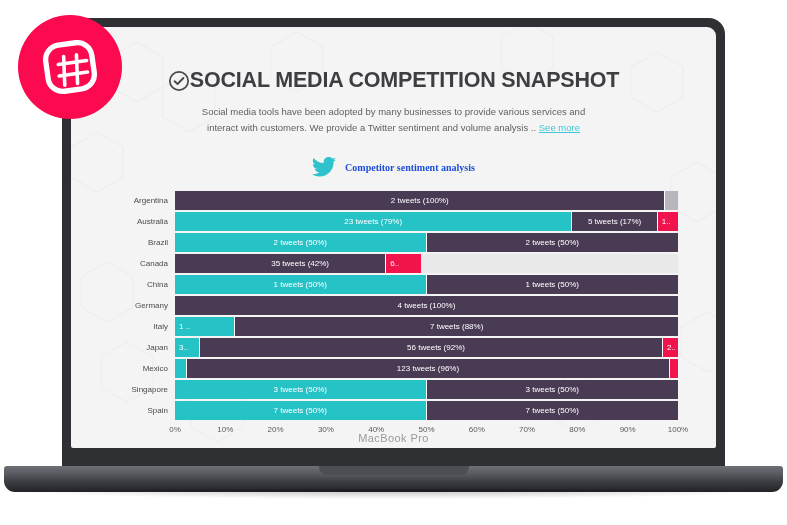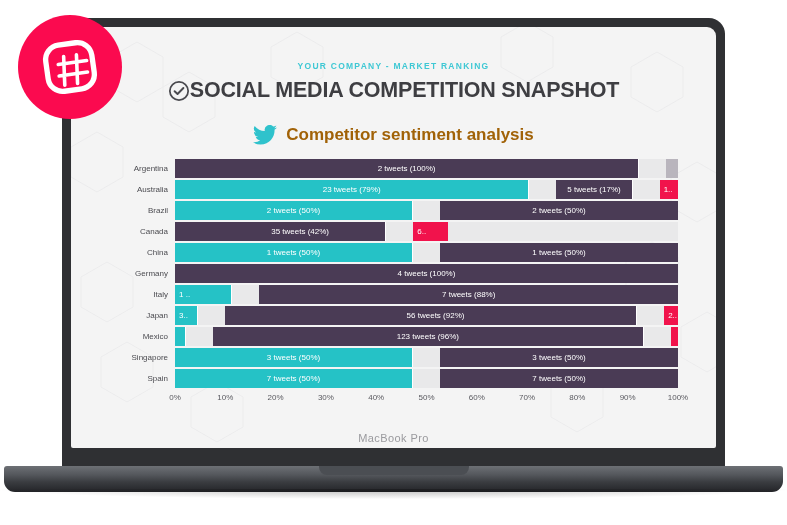--- a/index.html
+++ b/index.html
@@ -69,32 +69,32 @@
     margin: 11px auto 0; max-width: 400px; text-align: center;
     color: #5d6166; font-size: 9.5px; line-height: 1.65;
   }
   .see-more { color: #3fc8d4; text-decoration: underline; cursor: pointer; }
 
   .chart-title-row {
     display:flex; align-items:center; justify-content:center;
     gap: 9px; margin-top: 22px;
   }
   .twitter-icon { width: 24px; height: 20px; flex:none; }
-  .chart-title { color:#a16207; font-size: 17px; font-weight: bold; }
+  .chart-title { color:#1d4ed8; font-size: 10px; font-weight: bold; font-family: Liberation Serif, serif; }
 
   
   .chart { margin: 14px 8px 0 8px; }
   .bar-row { display:flex; align-items:center; height: 19px; margin-bottom: 2px; }
   .cat-label {
     width: 66px; flex: none; text-align: right; padding-right: 7px;
     color: #4b4b50; font-size: 8px;
   }
   .track {
     position: relative; flex: 1; height: 19px;
-    display:flex; background: #e9e9ea; gap: 27px;
+    display:flex; background: #e9e9ea;
   }
   .seg {
     height: 100%; display:flex; align-items:center; justify-content:center;
     color:#fff; font-size: 8px; white-space: nowrap; overflow: hidden;
     border-right: 1px solid #fff;
   }
   .seg:last-child { border-right: none; }
   .seg-pos { background: #25c2c6; }
   .seg-neu { background: #4a3b55; }
   .seg-neg { background: #f1134c; }
@@ -144,30 +144,33 @@
           <polygon points="30,330 56,315 82,330 82,360 56,375 30,360"></polygon>
           <polygon points="120,370 146,355 172,370 172,400 146,415 120,400"></polygon>
           <polygon points="480,360 506,345 532,360 532,390 506,405 480,390"></polygon>
           <polygon points="200,20 226,5 252,20 252,50 226,65 200,50"></polygon>
           <polygon points="430,10 456,-5 482,10 482,40 456,55 430,40"></polygon>
         </g>
       </svg>
 
       <div class="page">
 
-        <div class="eyebrow">YOUR COMPANY - MARKET RANKING</div>
 
         <div class="title-row">
           <svg class="check-icon" viewBox="0 0 24 24">
             <circle cx="12" cy="12" r="10" fill="none" stroke="#4a4a4f" stroke-width="1.9"></circle>
             <path d="M7.2 12.3 L10.4 15.3 L16.8 8.7" fill="none" stroke="#4a4a4f" stroke-width="2.1" stroke-linecap="round" stroke-linejoin="round"></path>
           </svg>
           <div class="main-title">SOCIAL MEDIA COMPETITION SNAPSHOT</div>
         </div>
 
+        <div class="desc">
+          <span>Social media tools have been adopted by many businesses to provide various services and interact with customers. We provide a Twitter sentiment and volume analysis ..</span>
+          <span class="see-more">See more</span>
+        </div>
 
         <div class="chart-title-row">
           <svg class="twitter-icon" viewBox="0 0 24 20">
             <path fill="#2fc2cc" d="M24 2.4a9.6 9.6 0 0 1-2.83.78A4.94 4.94 0 0 0 23.34.38a9.87 9.87 0 0 1-3.13 1.2A4.92 4.92 0 0 0 11.8 6.03 13.97 13.97 0 0 1 1.67.9a4.92 4.92 0 0 0 1.52 6.57A4.9 4.9 0 0 1 .96 6.85v.06a4.93 4.93 0 0 0 3.95 4.83 4.96 4.96 0 0 1-2.22.08 4.93 4.93 0 0 0 4.6 3.42A9.88 9.88 0 0 1 0 17.29a13.94 13.94 0 0 0 7.55 2.21c9.06 0 14.01-7.5 14.01-14 0-.21 0-.42-.02-.63A10 10 0 0 0 24 2.4z"></path>
           </svg>
           <div class="chart-title">Competitor sentiment analysis</div>
         </div>
 
         <div class="chart">
           <div id="bars">

